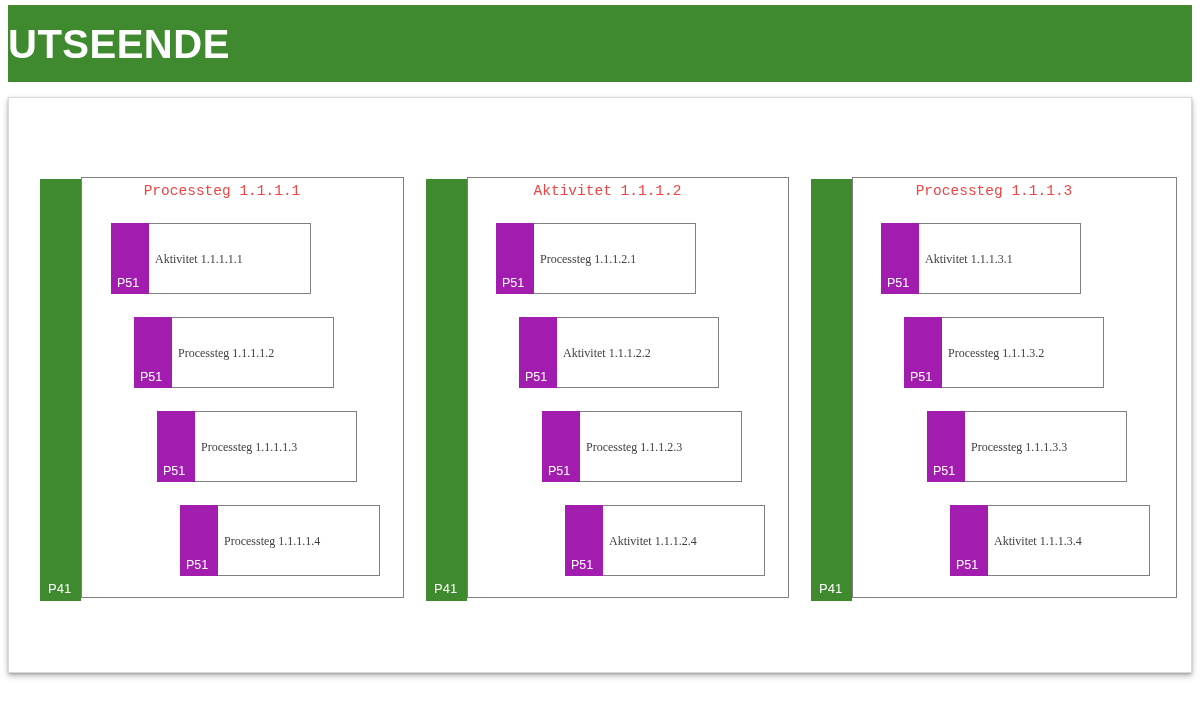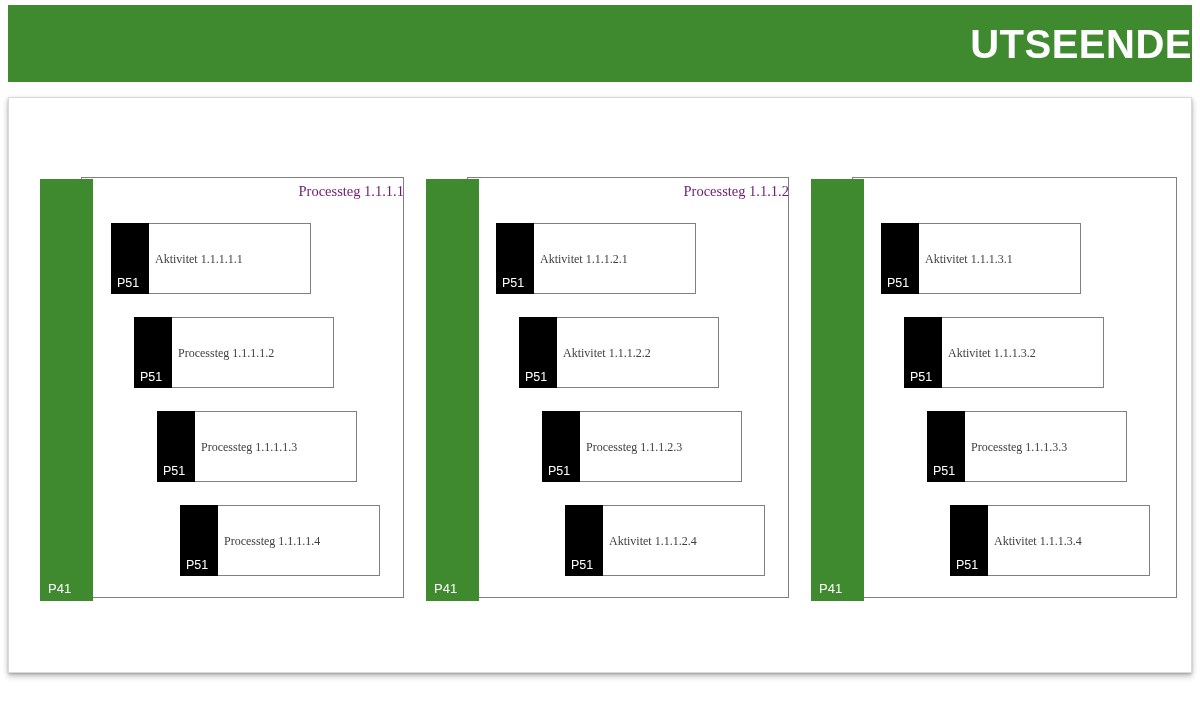--- a/index.html
+++ b/index.html
@@ -17,21 +17,21 @@
   
   .banner {
     position: absolute;
     left: 8px;
     top: 5px;
     width: 1184px;
     height: 77px;
     background: #3F8A2E;
     display: flex;
     align-items: center;
-    justify-content: flex-end;
+    justify-content: flex-start;
   }
   .banner-title {
     color: #ffffff;
     font-size: 40px;
     font-weight: bold;
     letter-spacing: 0.5px;
     line-height: 1;
     font-family: "Liberation Sans", sans-serif;
   }
 
@@ -62,42 +62,42 @@
     right: 0;
     bottom: 3px;
     border: 1px solid #808080;
     background: #ffffff;
     box-sizing: border-box;
   }
   .process-bar {
     position: absolute;
     left: 0;
     top: 2px;
-    width: 53px;
+    width: 41px;
     bottom: 0;
     background: #3F8A2E;
   }
   .process-bar-label {
     position: absolute;
     left: 8px;
     bottom: 6px;
     color: #ffffff;
     font-size: 13px;
     line-height: 1;
     font-family: "Liberation Sans", sans-serif;
   }
   .process-title {
     position: absolute;
     left: 0;
     right: 0;
     top: 6px;
-    text-align: right;
+    text-align: center;
     font-size: 14.5px;
-    color: #701a75;
-    font-family: Liberation Serif, serif;
+    color: #ef4444;
+    font-family: Liberation Mono, monospace;
   }
 
   
   .activity {
     position: absolute;
     height: 71px;
   }
   .activity-body {
     position: absolute;
     left: 0;
@@ -107,21 +107,21 @@
     border: 1px solid #808080;
     background: #ffffff;
     box-sizing: border-box;
   }
   .activity-tab {
     position: absolute;
     left: 0;
     top: 0;
     width: 38px;
     height: 71px;
-    background: #000000;
+    background: #a21caf;
     z-index: 2;
   }
   .activity-tab-label {
     position: absolute;
     left: 6px;
     bottom: 5px;
     color: #ffffff;
     font-size: 12.5px;
     line-height: 1;
     font-family: "Liberation Sans", sans-serif;
@@ -184,28 +184,28 @@
       </div>
       <div class="activity-label">Processteg 1.1.1.1.4</div>
     </div>
   </div>
 
   <div class="process" style="left:417px; width:363px;">
     <div class="process-frame"></div>
     <div class="process-bar">
       <span class="process-bar-label">P41</span>
     </div>
-    <div class="process-title">Processteg 1.1.1.2</div>
+    <div class="process-title">Aktivitet 1.1.1.2</div>
 
     <div class="activity" style="left:70px; top:46px; width:200px;">
       <div class="activity-body"></div>
       <div class="activity-tab">
         <span class="activity-tab-label">P51</span>
       </div>
-      <div class="activity-label">Aktivitet 1.1.1.2.1</div>
+      <div class="activity-label">Processteg 1.1.1.2.1</div>
     </div>
 
     <div class="activity" style="left:93px; top:140px; width:200px;">
       <div class="activity-body"></div>
       <div class="activity-tab">
         <span class="activity-tab-label">P51</span>
       </div>
       <div class="activity-label">Aktivitet 1.1.1.2.2</div>
     </div>
 
@@ -224,35 +224,36 @@
       </div>
       <div class="activity-label">Aktivitet 1.1.1.2.4</div>
     </div>
   </div>
 
   <div class="process" style="left:802px; width:366px;">
     <div class="process-frame"></div>
     <div class="process-bar">
       <span class="process-bar-label">P41</span>
     </div>
+    <div class="process-title">Processteg 1.1.1.3</div>
 
     <div class="activity" style="left:70px; top:46px; width:200px;">
       <div class="activity-body"></div>
       <div class="activity-tab">
         <span class="activity-tab-label">P51</span>
       </div>
       <div class="activity-label">Aktivitet 1.1.1.3.1</div>
     </div>
 
     <div class="activity" style="left:93px; top:140px; width:200px;">
       <div class="activity-body"></div>
       <div class="activity-tab">
         <span class="activity-tab-label">P51</span>
       </div>
-      <div class="activity-label">Aktivitet 1.1.1.3.2</div>
+      <div class="activity-label">Processteg 1.1.1.3.2</div>
     </div>
 
     <div class="activity" style="left:116px; top:234px; width:200px;">
       <div class="activity-body"></div>
       <div class="activity-tab">
         <span class="activity-tab-label">P51</span>
       </div>
       <div class="activity-label">Processteg 1.1.1.3.3</div>
     </div>
 

